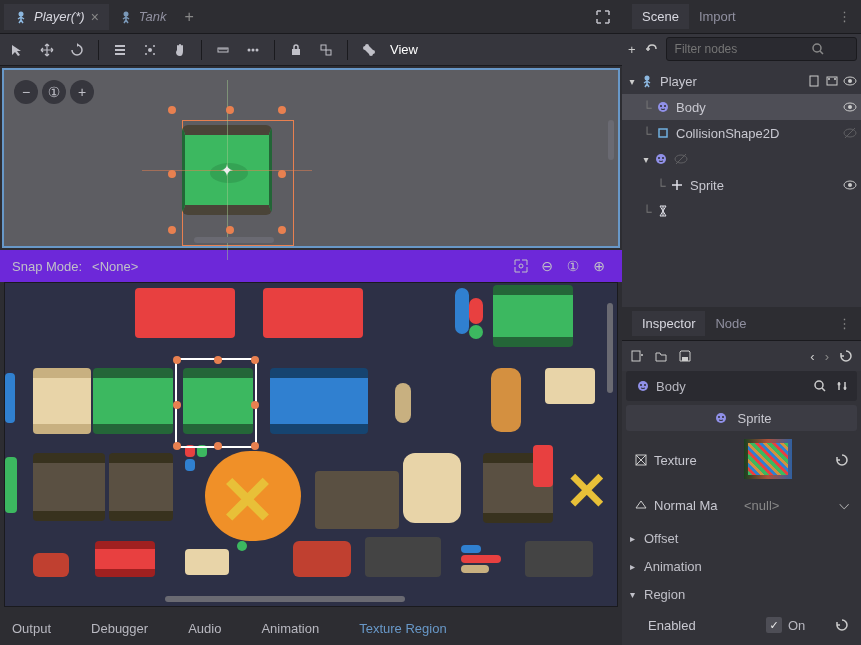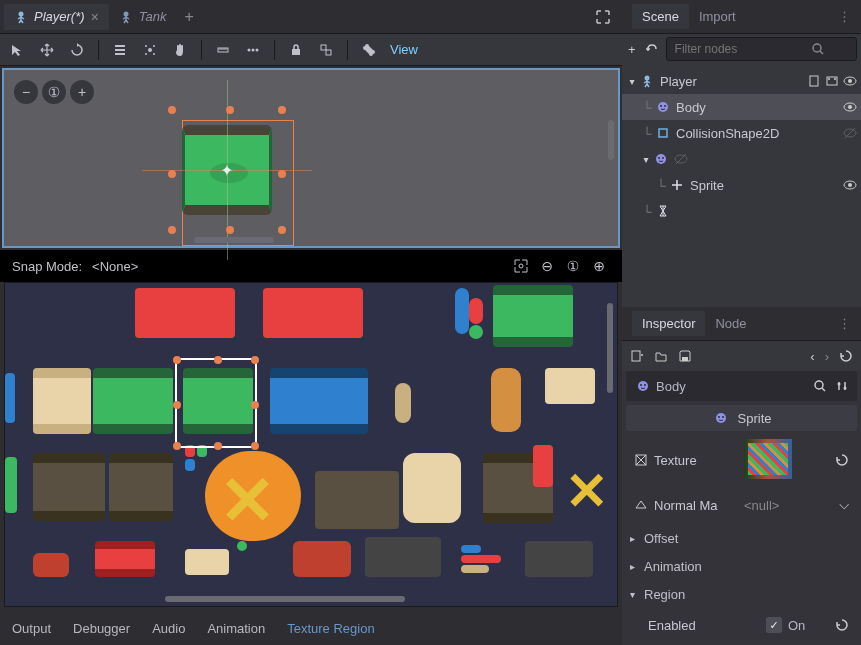--- a/index.html
+++ b/index.html
@@ -13,55 +13,55 @@
 .tab { display: flex; align-items: center; padding: 5px 10px; gap: 6px; color: #9090a0; cursor: pointer; font-style: italic; }
 .tab.active { background: #36363d; color: #d8d8e0; }
 .tab-close { font-size: 14px; color: #888; cursor: pointer; }
 .tab-add { color: #888; padding: 0 8px; font-size: 16px; cursor: pointer; }
 .fullscreen-icon { margin-left: auto; padding: 0 8px; color: #b8b8c0; cursor: pointer; }
 
 
 .toolbar { height: 32px; display: flex; align-items: center; background: #36363d; padding: 0 8px; gap: 12px; border-bottom: 1px solid #1a1a1e; }
 .toolbar .sep { width: 1px; height: 20px; background: #1a1a1e; }
 .toolbar .ico { width: 18px; height: 18px; display: flex; align-items: center; justify-content: center; cursor: pointer; color: #c0c0c8; }
-.toolbar .txt { color: #7dd3fc; cursor: pointer; }
+.toolbar .txt { color: #ffffff; cursor: pointer; }
 
 
 .viewport-container { border: 2px solid #6898c8; margin: 2px; position: relative; height: 180px; background: #5d5d62; }
 .viewport-overlay { position: absolute; top: 10px; left: 10px; display: flex; gap: 4px; }
 .vp-btn { width: 24px; height: 24px; background: #36363d; border-radius: 12px; display: flex; align-items: center; justify-content: center; color: #c0c0c8; font-size: 14px; cursor: pointer; }
 .scene-obj { position: absolute; left: 168px; top: 40px; width: 110px; height: 120px; }
 .tank-body { position: absolute; left: 10px; top: 15px; width: 90px; height: 90px; background: #3cb860; border: 3px solid #226636; border-radius: 6px; }
 .tank-body::before { content: ''; position: absolute; left: 30%; top: 40%; width: 38px; height: 20px; background: #34a354; border-radius: 50%; }
 .handle { position: absolute; width: 8px; height: 8px; background: #e88050; border-radius: 50%; }
 .hl-box { position: absolute; border: 1px solid #e88050; left: 10px; top: 10px; width: 112px; height: 126px; }
 .crosshair { position: absolute; left: 0; right: 0; top: 0; bottom: 0; pointer-events: none; }
 .crosshair .h { position: absolute; left: -30px; right: -30px; top: 50%; height: 1px; background: rgba(232,128,80,0.5); }
 .crosshair .v { position: absolute; top: -30px; bottom: -30px; left: 50%; width: 1px; background: rgba(160,200,140,0.5); }
 .center-cross { position: absolute; left: 50%; top: 50%; transform: translate(-50%,-50%); color: #eee; font-size: 16px; }
 .scrollbar-v { position: absolute; right: 2px; top: 0; bottom: 0; width: 10px; }
 .scroll-thumb { position: absolute; left: 2px; right: 2px; top: 50px; height: 40px; background: #6a6a72; border-radius: 3px; }
 .scrollbar-h { position: absolute; bottom: 2px; left: 30px; width: 200px; height: 8px; }
 .scroll-thumb-h { position: absolute; top: 1px; bottom: 1px; left: 160px; width: 80px; background: #6a6a72; border-radius: 3px; }
 
 
-.snap-bar { height: 32px; display: flex; align-items: center; padding: 0 12px; background: #000000; }
+.snap-bar { height: 32px; display: flex; align-items: center; padding: 0 12px; background: #6d28d9; }
 .snap-label { color: #c0c0c8; }
 .snap-val { color: #c0c0c8; margin-left: 10px; }
 .snap-ctrls { margin-left: auto; display: flex; gap: 4px; }
 .snap-btn { width: 22px; height: 22px; display: flex; align-items: center; justify-content: center; color: #c0c0c8; cursor: pointer; font-size: 14px; }
 .texture-region { flex: 1; position: relative; border: 1px solid #1a1a1e; margin: 0 4px 4px 4px; background: #2d3046; overflow: hidden; }
 .spritesheet { position: absolute; inset: 0; }
 .sprite { position: absolute; border-radius: 4px; }
 .selection-box { position: absolute; border: 2px solid #fff; left: 170px; top: 75px; width: 82px; height: 90px; }
 .sel-handle { position: absolute; width: 8px; height: 8px; background: #e88050; border-radius: 50%; }
 .tr-scroll-h { position: absolute; bottom: 2px; left: 120px; width: 340px; height: 10px; }
 
 
-.bottom-tabs { height: 34px; display: flex; align-items: center; padding: 0 12px; gap: 22px; background: #2d2d32; }
+.bottom-tabs { height: 34px; display: flex; align-items: center; padding: 0 12px; gap: 40px; background: #2d2d32; }
 .bottom-tabs .bt { color: #b8b8c0; cursor: pointer; }
 .bottom-tabs .bt.active { color: #6898c8; }
 
 
 .dock-header { height: 34px; display: flex; align-items: center; padding: 0 10px; background: #2d2d32; border-bottom: 1px solid #1a1a1e; }
 .dock-tab { padding: 5px 10px; cursor: pointer; color: #9090a0; }
 .dock-tab.active { background: #36363d; color: #d8d8e0; }
 .dock-meatball { margin-left: auto; cursor: pointer; color: #888; }
 .dock-toolbar { height: 30px; display: flex; align-items: center; padding: 0 6px; gap: 8px; background: #36363d; }
 .filter-input { flex: 1; background: #2a2a30; border: 1px solid #1a1a1e; border-radius: 3px; height: 24px; color: #b8b8c0; padding: 0 26px 0 8px; font-size: 12px; }

